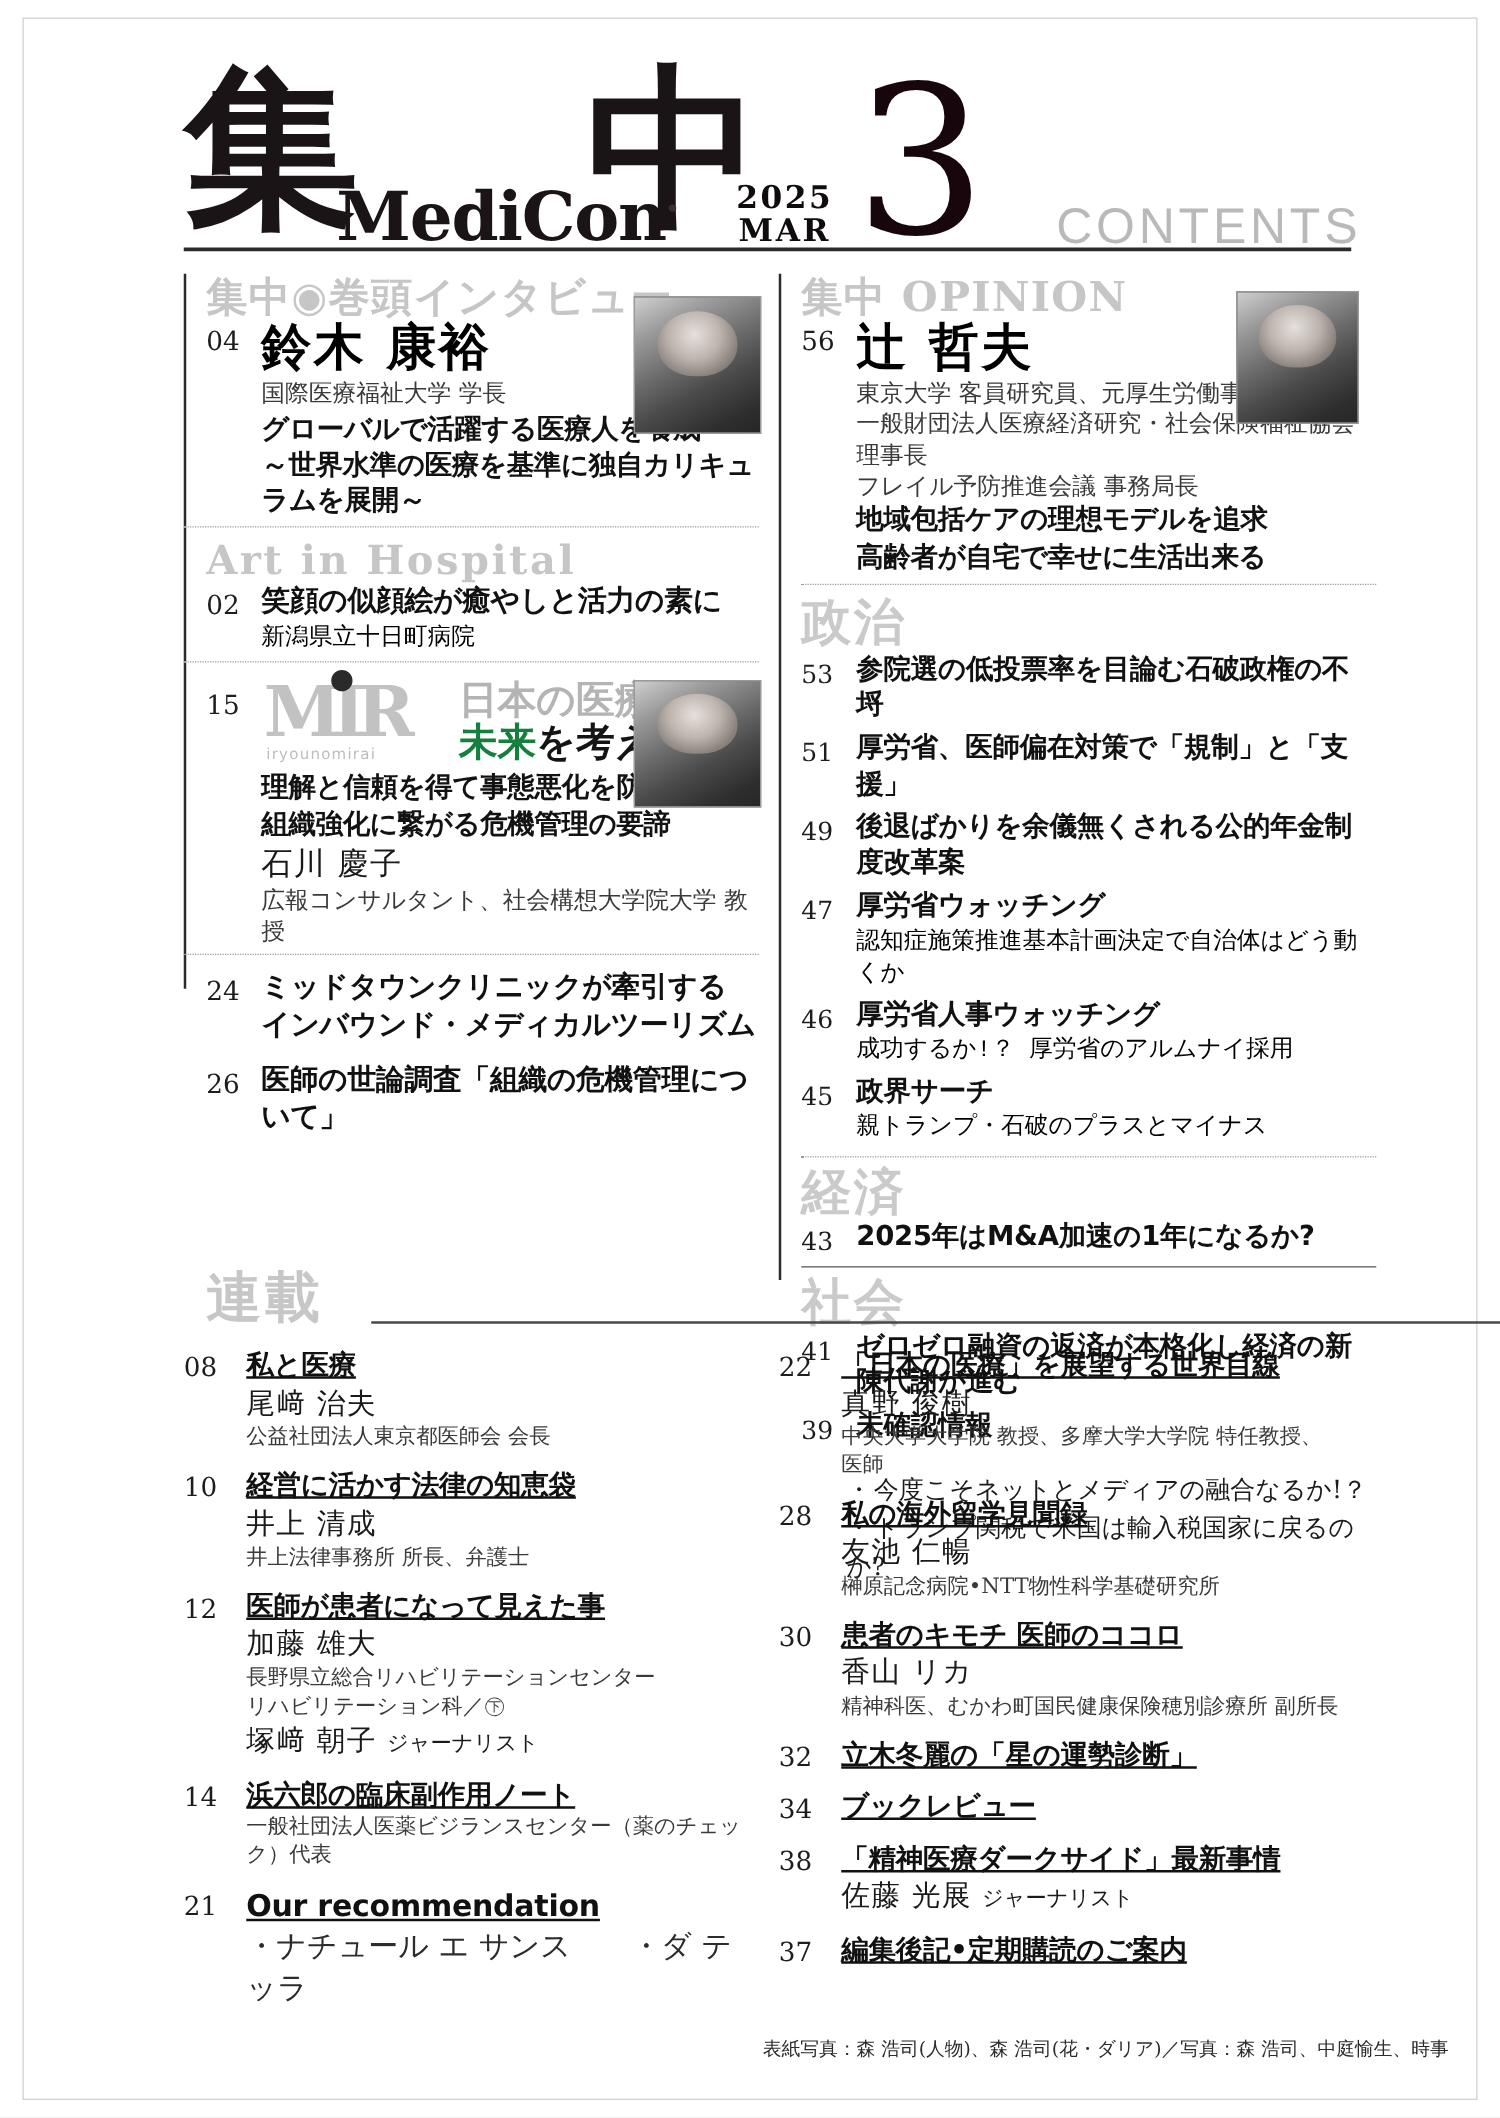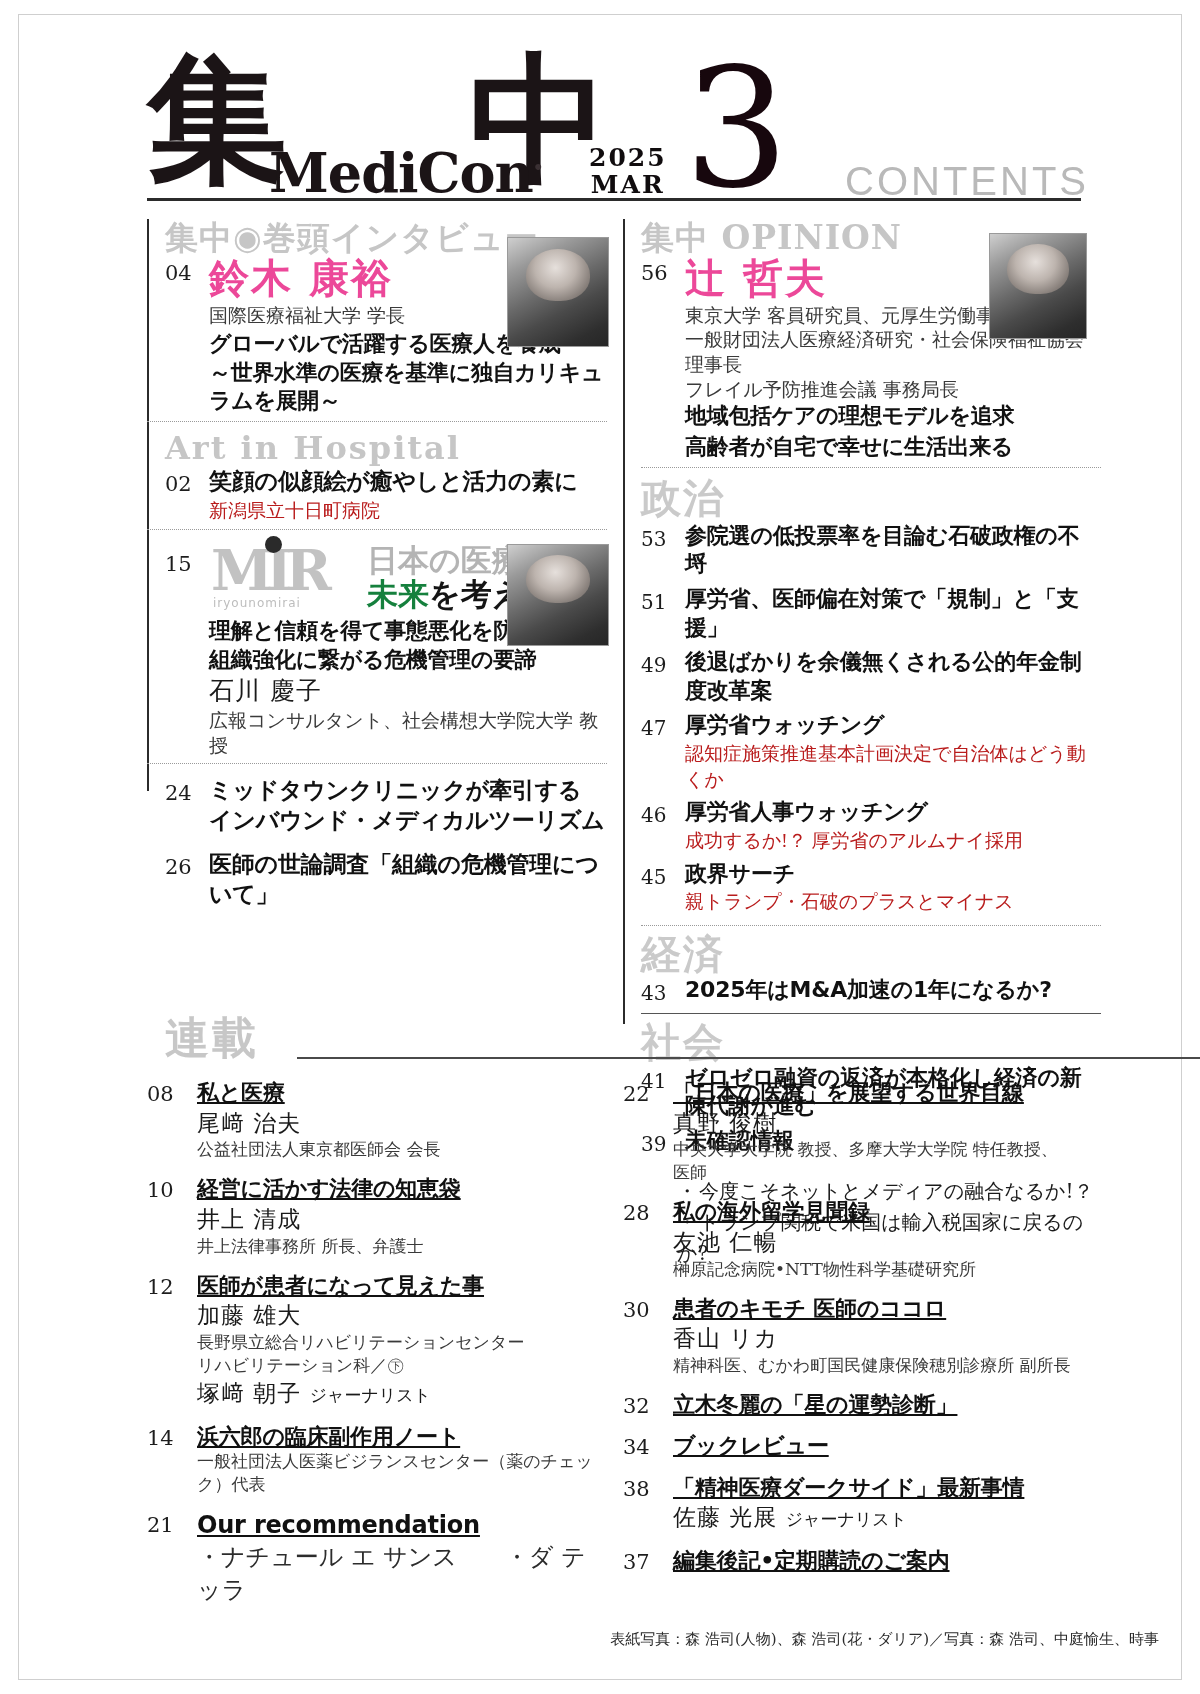--- a/index.html
+++ b/index.html
@@ -69,37 +69,37 @@
   .row{display:flex;align-items:flex-start;}
   .pg{
     font-family:"DejaVu Serif","Liberation Serif",serif;font-size:21px;color:#1d1d1d;
     width:44px;flex:none;text-align:left;padding-top:5px;letter-spacing:0px;
   }
   .pg.small{font-size:20px;}
   .bodycol{flex:1;min-width:0;}
 
   .name-big{
     font-family:"DejaVu Serif","Liberation Serif",serif;font-weight:700;
-    font-size:40px;color:#ec4899;line-height:1.12;letter-spacing:2px;
+    font-size:40px;color:#000000;line-height:1.12;letter-spacing:2px;
   }
   .affil{
     font-family:"DejaVu Serif","Liberation Serif",serif;font-size:19px;color:#3a3a3a;
     line-height:1.30;margin-top:2px;
   }
   .hl{
     font-family:"DejaVu Sans","Liberation Sans",sans-serif;font-weight:700;
     font-size:22px;color:#121212;line-height:1.28;letter-spacing:-0.3px;margin-top:3px;
   }
   .title-b{
     font-family:"DejaVu Sans","Liberation Sans",sans-serif;font-weight:700;
     font-size:23px;color:#111;line-height:1.30;letter-spacing:-0.2px;
   }
   .title-b.sm{font-size:22px;}
   .sub-ser{
-    font-family:Liberation Serif, serif;font-size:19px;color:#b91c1c;
+    font-family:Liberation Mono, monospace;font-size:19px;color:#000000;
     line-height:1.35;margin-top:1px;
   }
   .name-mid{
     font-family:"DejaVu Serif","Liberation Serif",serif;font-size:25px;color:#1a1a1a;
     line-height:1.25;letter-spacing:1px;margin-top:1px;
   }
   .photo{
     position:absolute;background:#6f6f6f;border:1px solid #9a9a9a;
     background-image:
       linear-gradient(152deg,#cfcfcf 0%,#9a9a9a 22%,#6a6a6a 46%,#4a4a4a 64%,#2e2e2e 86%,#262626 100%);

